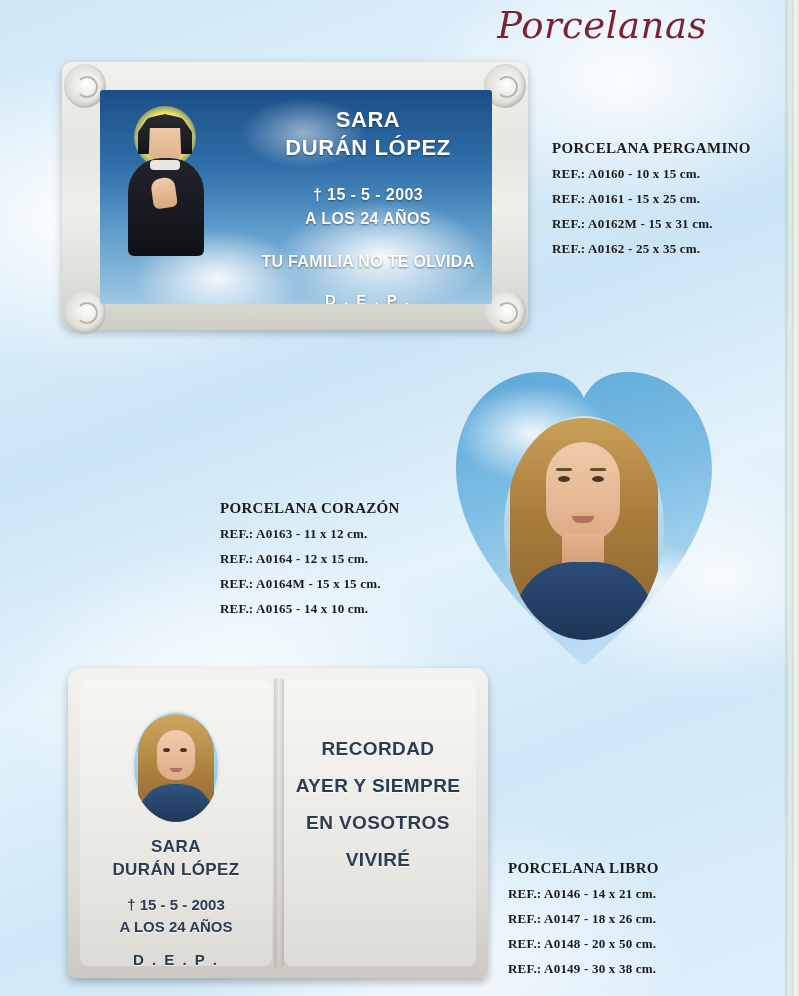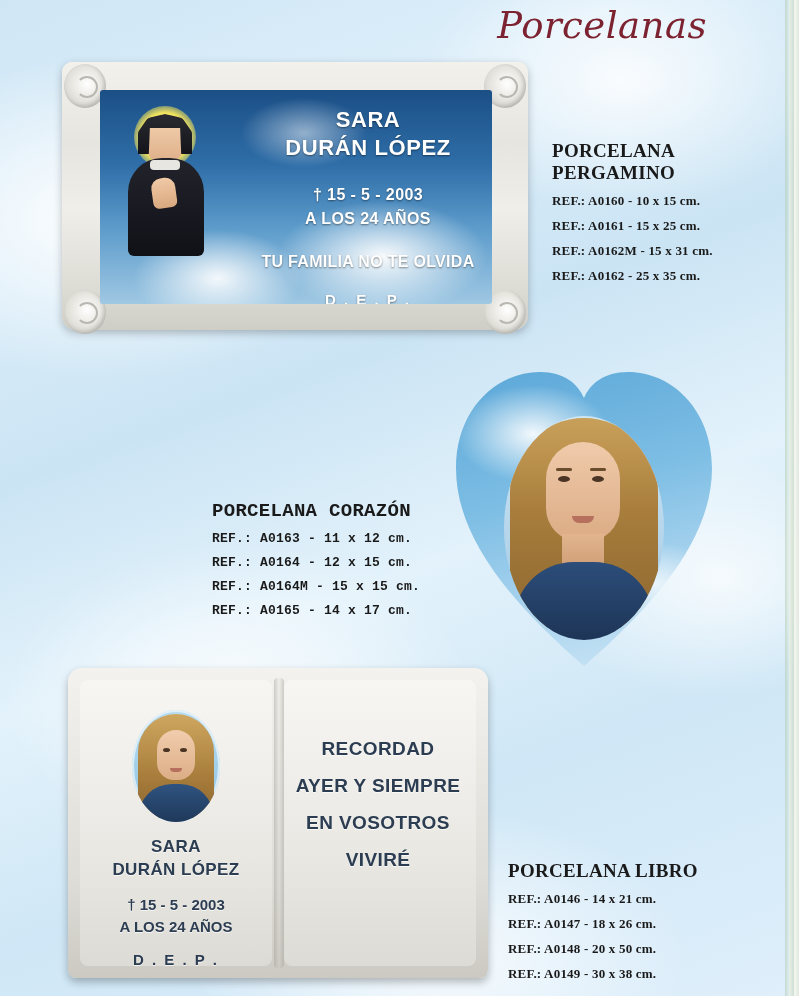--- a/index.html
+++ b/index.html
@@ -162,33 +162,33 @@
   .perg-msg { margin-top: 22px; font-size: 16px; letter-spacing: 0.3px; }
   .perg-dep { margin-top: 20px; font-size: 15px; letter-spacing: 2px; }
 
   
   .ref-block {
     position: absolute;
     font-family: "Liberation Serif", serif;
     color: #1a1a1a;
   }
   .ref-title {
-    font-size: 19px;
+    font-size: 15px;
     font-weight: bold;
     letter-spacing: 0.3px;
     margin-bottom: 9px;
   }
   .ref-line {
     font-size: 13px;
     font-weight: bold;
     letter-spacing: 0.2px;
     margin-bottom: 9px;
   }
   .ref-pergamino { left: 552px; top: 140px; }
-  .ref-corazon { left: 212px; top: 500px; font-family: Liberation Mono, monospace; }
+  .ref-corazon { left: 220px; top: 500px; }
   .ref-libro { left: 508px; top: 860px; }
 
   
   .heart-wrap {
     position: absolute;
     left: 456px;
     top: 368px;
     width: 256px;
     height: 300px;
   }
@@ -386,21 +386,21 @@
     <div class="ref-line">REF.: A0161 - 15 x 25 cm.</div>
     <div class="ref-line">REF.: A0162M - 15 x 31 cm.</div>
     <div class="ref-line">REF.:  A0162 - 25 x 35 cm.</div>
   </div>
 
   <div class="ref-block ref-corazon">
     <div class="ref-title">PORCELANA CORAZÓN</div>
     <div class="ref-line">REF.: A0163 - 11 x 12 cm.</div>
     <div class="ref-line">REF.: A0164 - 12 x 15 cm.</div>
     <div class="ref-line">REF.: A0164M - 15 x 15 cm.</div>
-    <div class="ref-line">REF.:  A0165 - 14 x 17 cm.</div>
+    <div class="ref-line">REF.:  A0165 - 14 x 10 cm.</div>
   </div>
 
   <div class="heart-wrap">
     <div class="heart">
       <div class="portrait">
         <div class="hair"></div>
         <div class="face"></div>
         <div class="brow brow-l"></div>
         <div class="brow brow-r"></div>
         <div class="eye eye-l"></div>

